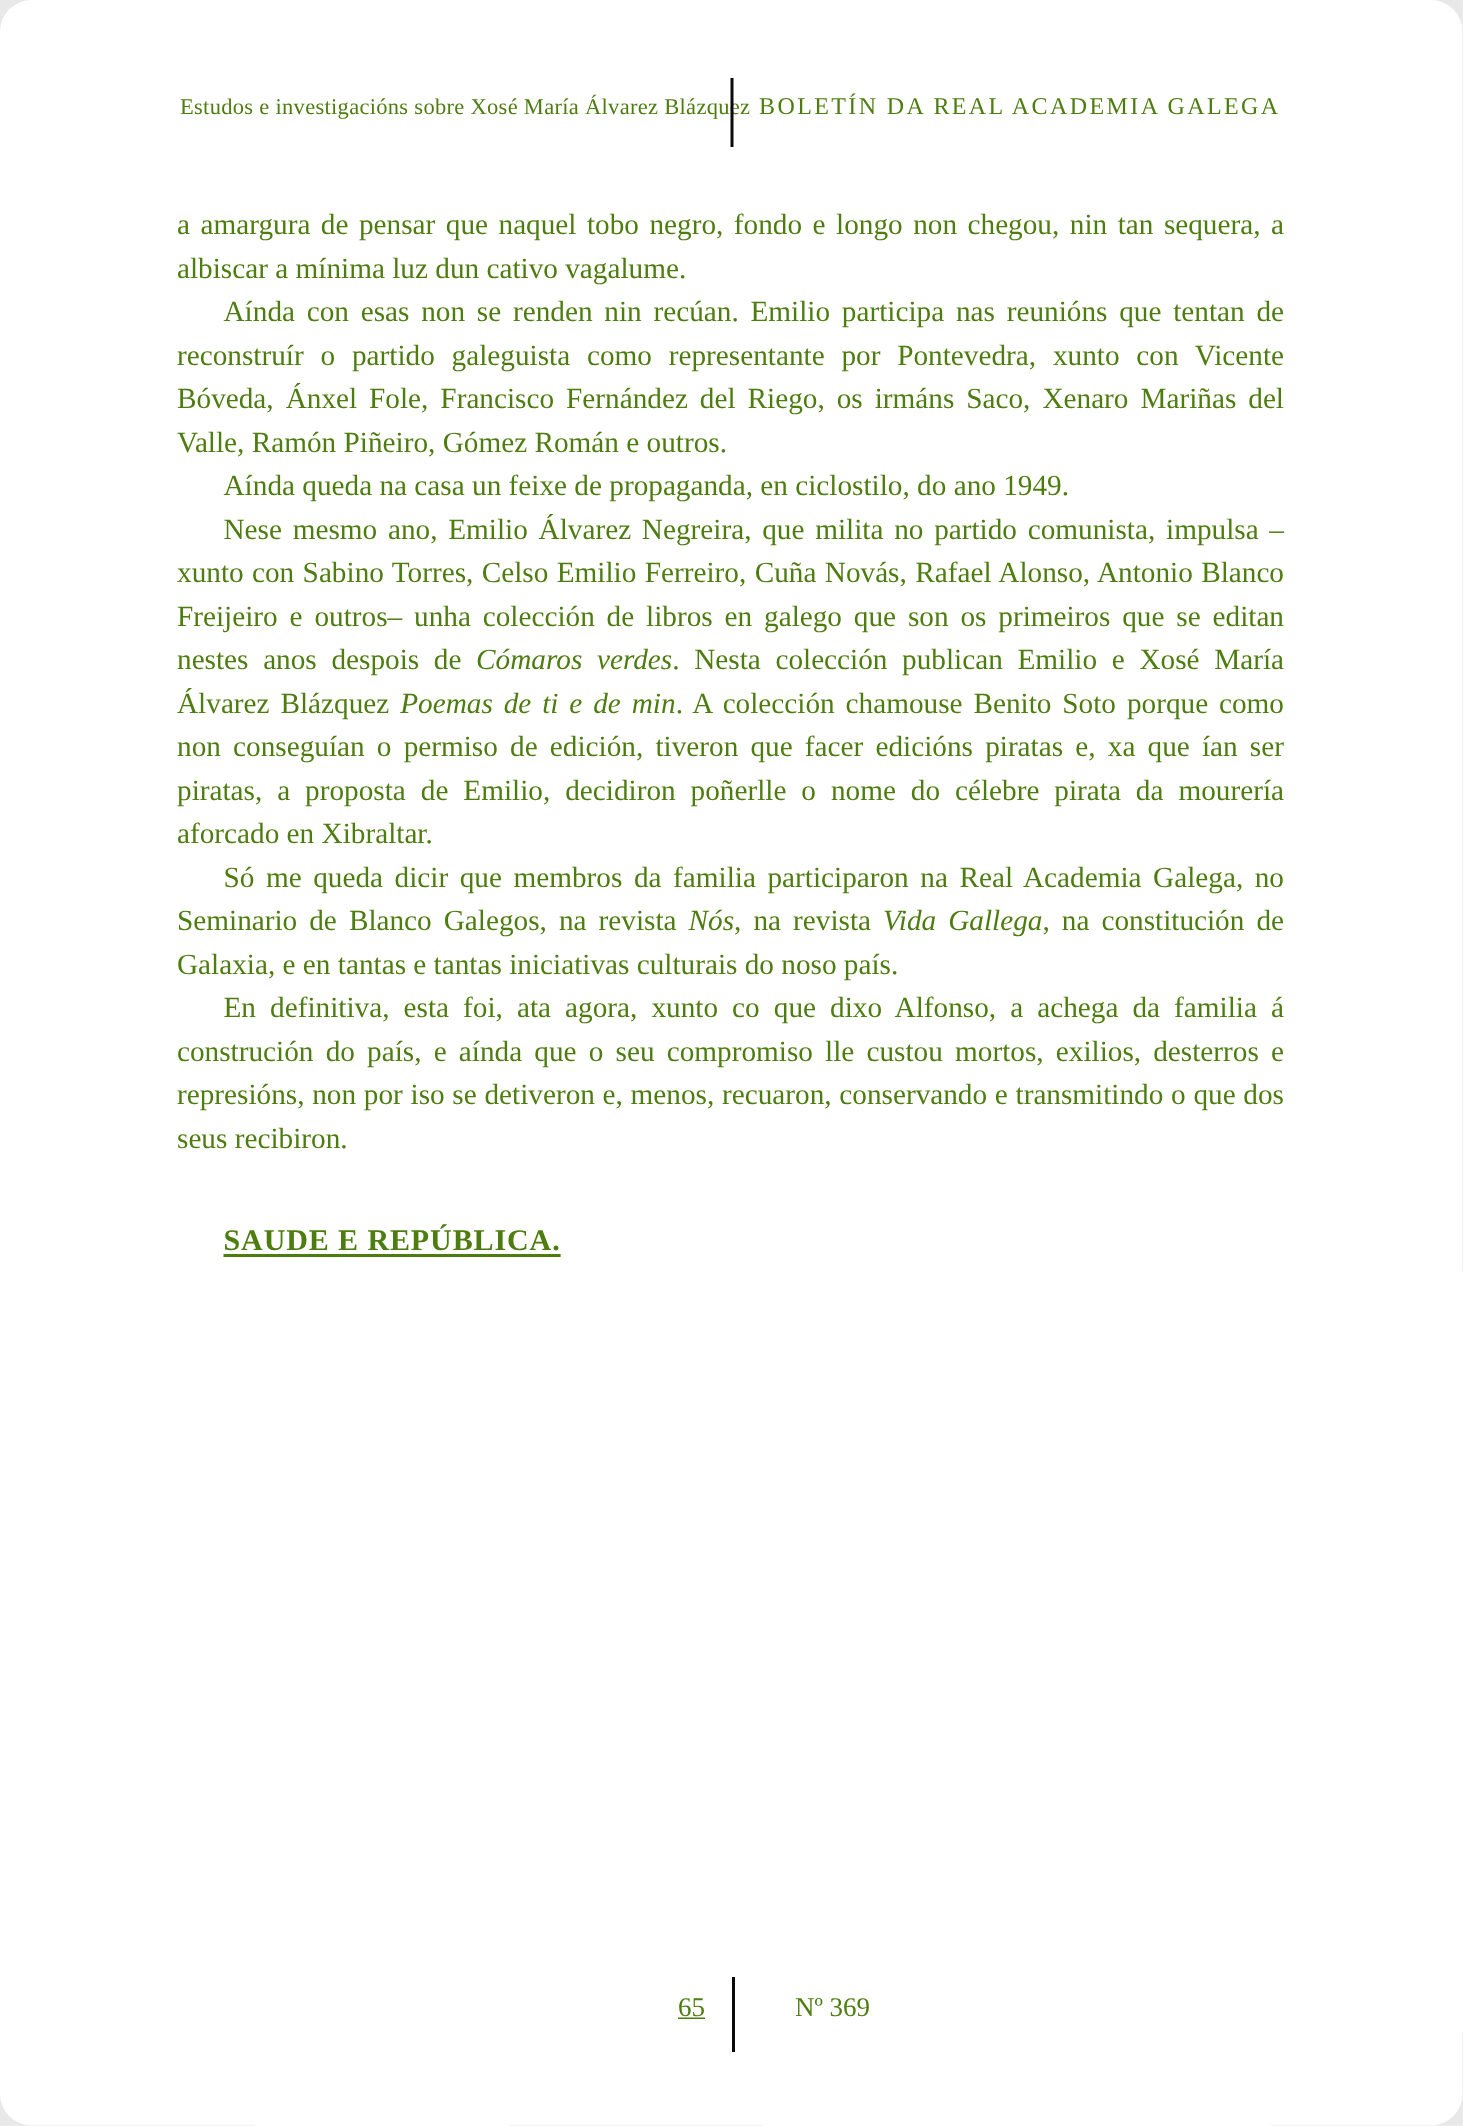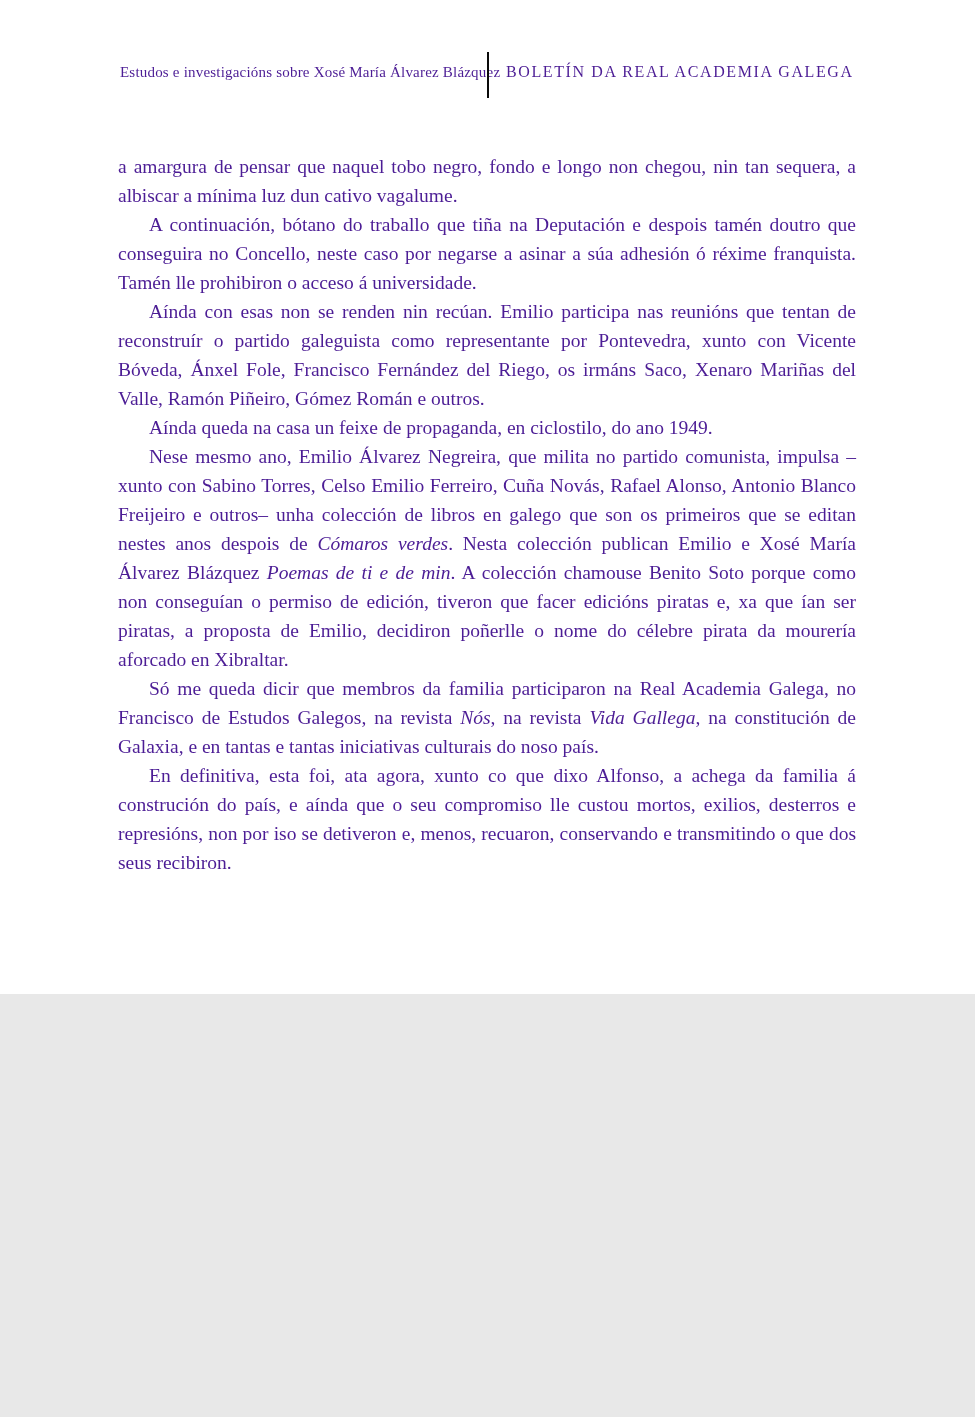--- a/index.html
+++ b/index.html
@@ -3,26 +3,27 @@
 <meta charset="utf-8">
 <style>
   html, body {
     margin: 0;
     padding: 0;
     background: #e8e8e8;
   }
   .page {
     position: relative;
     width: 975px;
-    height: 994px;
+    height: 1417px;
     margin: 0 auto;
     background: #ffffff;
-    color: #4c1d95;
+    color: #4d7c0f;
     font-family: "Liberation Serif", "DejaVu Serif", serif;
     overflow: hidden;
+    border-radius: 21px;
   }
 
   
   .header-left {
     position: absolute;
     left: 120px;
     top: 63px;
     font-size: 15px;
     line-height: 18px;
     letter-spacing: 0.2px;
@@ -44,21 +45,21 @@
     line-height: 19px;
     letter-spacing: 1.6px;
     white-space: nowrap;
     text-align: right;
   }
 
   
   .body-text {
     position: absolute;
     left: 118px;
-    top: 152px;
+    top: 136px;
     width: 738px;
     font-size: 19.5px;
     line-height: 29px;
     text-align: justify;
   }
   .body-text p {
     margin: 0;
     padding: 0;
   }
   .body-text p.indent {
@@ -110,27 +111,27 @@
 
   <header>
     <span class="header-left">Estudos e investigacións sobre Xosé María Álvarez Blázquez</span>
     <span class="header-divider"></span>
     <span class="header-right">BOLETÍN DA REAL ACADEMIA GALEGA</span>
   </header>
 
   <main class="body-text">
     <div id="paragraphs">
         <p class=""><span>a amargura de pensar que naquel tobo negro, fondo e longo non chegou, nin tan sequera, a albiscar a mínima luz dun cativo vagalume.</span></p>
-        <p class="indent"><span>A continuación, bótano do traballo que tiña na Deputación e despois tamén doutro que conseguira no Concello, neste caso por negarse a asinar a súa adhesión ó réxime franquista. Tamén lle prohibiron o acceso á universidade.</span></p>
         <p class="indent"><span>Aínda con esas non se renden nin recúan. Emilio participa nas reunións que tentan de reconstruír o partido galeguista como representante por Pontevedra, xunto con Vicente Bóveda, Ánxel Fole, Francisco Fernández del Riego, os irmáns Saco, Xenaro Mariñas del Valle, Ramón Piñeiro, Gómez Román e outros.</span></p>
         <p class="indent"><span>Aínda queda na casa un feixe de propaganda, en ciclostilo, do ano 1949.</span></p>
         <p class="indent"><span>Nese mesmo ano, Emilio Álvarez Negreira, que milita no partido comunista, impulsa –xunto con Sabino Torres, Celso Emilio Ferreiro, Cuña Novás, Rafael Alonso, Antonio Blanco Freijeiro e outros– unha colección de libros en galego que son os primeiros que se editan nestes anos despois de </span><i>Cómaros verdes</i><span>. Nesta colección publican Emilio e Xosé María Álvarez Blázquez </span><i>Poemas de ti e de min</i><span>. A colección chamouse Benito Soto porque como non conseguían o permiso de edición, tiveron que facer edicións piratas e, xa que ían ser piratas, a proposta de Emilio, decidiron poñerlle o nome do célebre pirata da mourería aforcado en Xibraltar.</span></p>
-        <p class="indent"><span>Só me queda dicir que membros da familia participaron na Real Academia Galega, no Francisco de Estudos Galegos, na revista </span><i>Nós</i><span>, na revista </span><i>Vida Gallega</i><span>, na constitución de Galaxia, e en tantas e tantas iniciativas culturais do noso país.</span></p>
+        <p class="indent"><span>Só me queda dicir que membros da familia participaron na Real Academia Galega, no Seminario de Blanco Galegos, na revista </span><i>Nós</i><span>, na revista </span><i>Vida Gallega</i><span>, na constitución de Galaxia, e en tantas e tantas iniciativas culturais do noso país.</span></p>
         <p class="indent"><span>En definitiva, esta foi, ata agora, xunto co que dixo Alfonso, a achega da familia á construción do país, e aínda que o seu compromiso lle custou mortos, exilios, desterros e represións, non por iso se detiveron e, menos, recuaron, conservando e transmitindo o que dos seus recibiron.</span></p>
       </div>
+    <h2 class="closing-heading">SAUDE E REPÚBLICA.</h2>
   </main>
 
   <footer>
     <span class="footer-pagenum">65</span>
     <span class="footer-divider"></span>
     <span class="footer-issue">Nº 369</span>
   </footer>
 
 </div>
 

